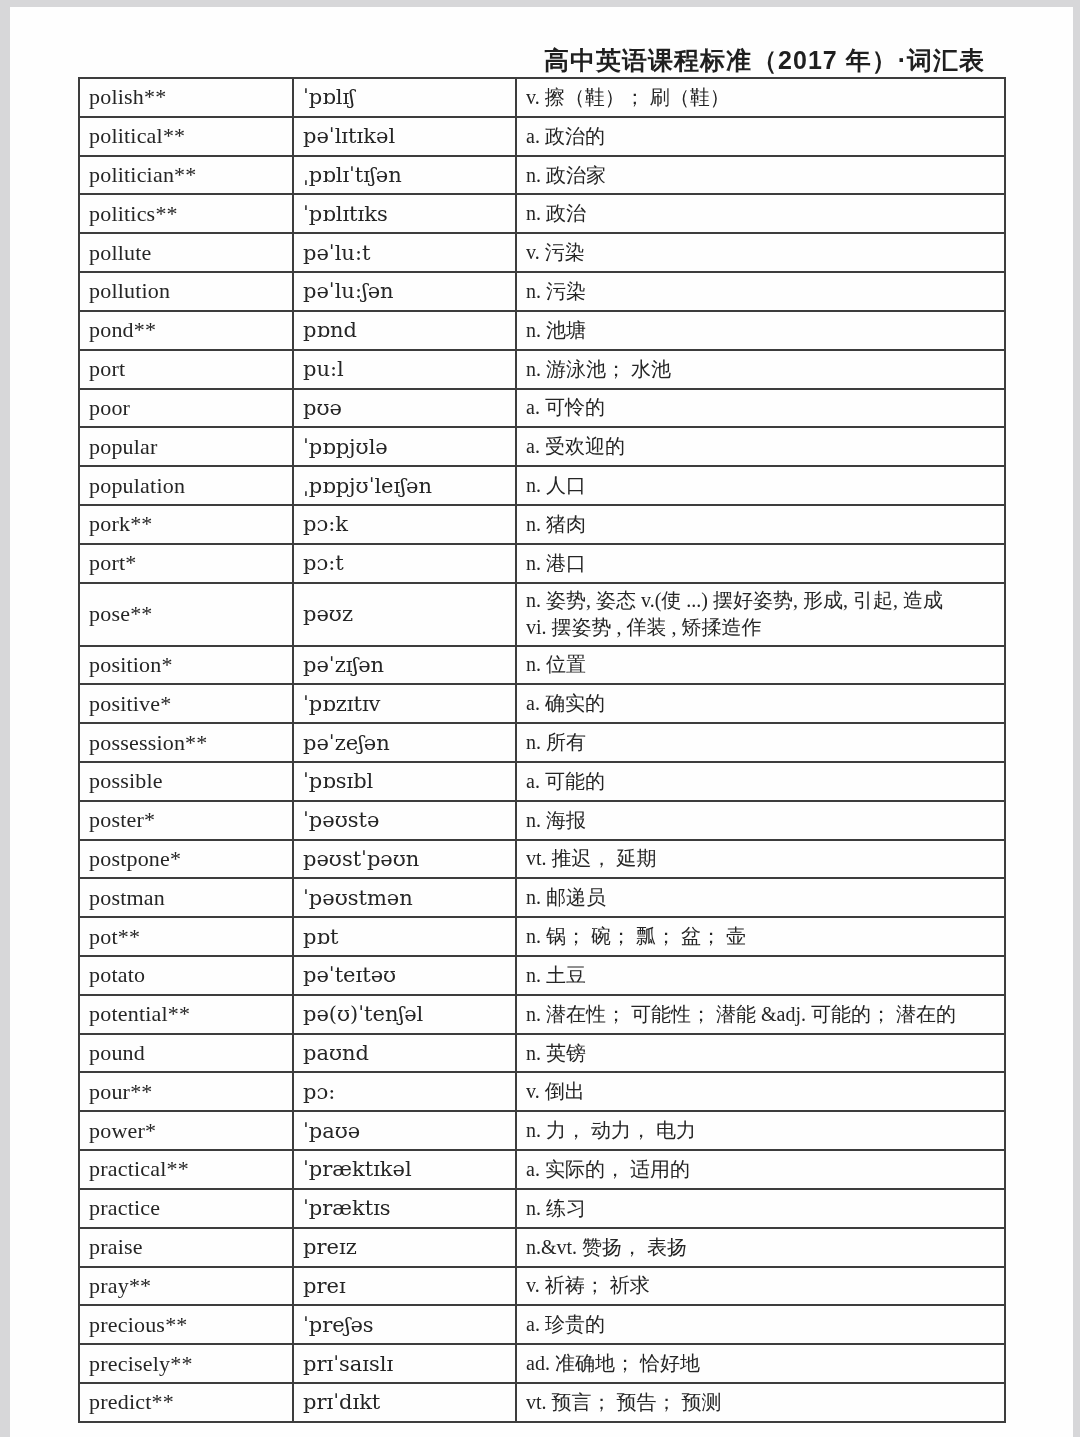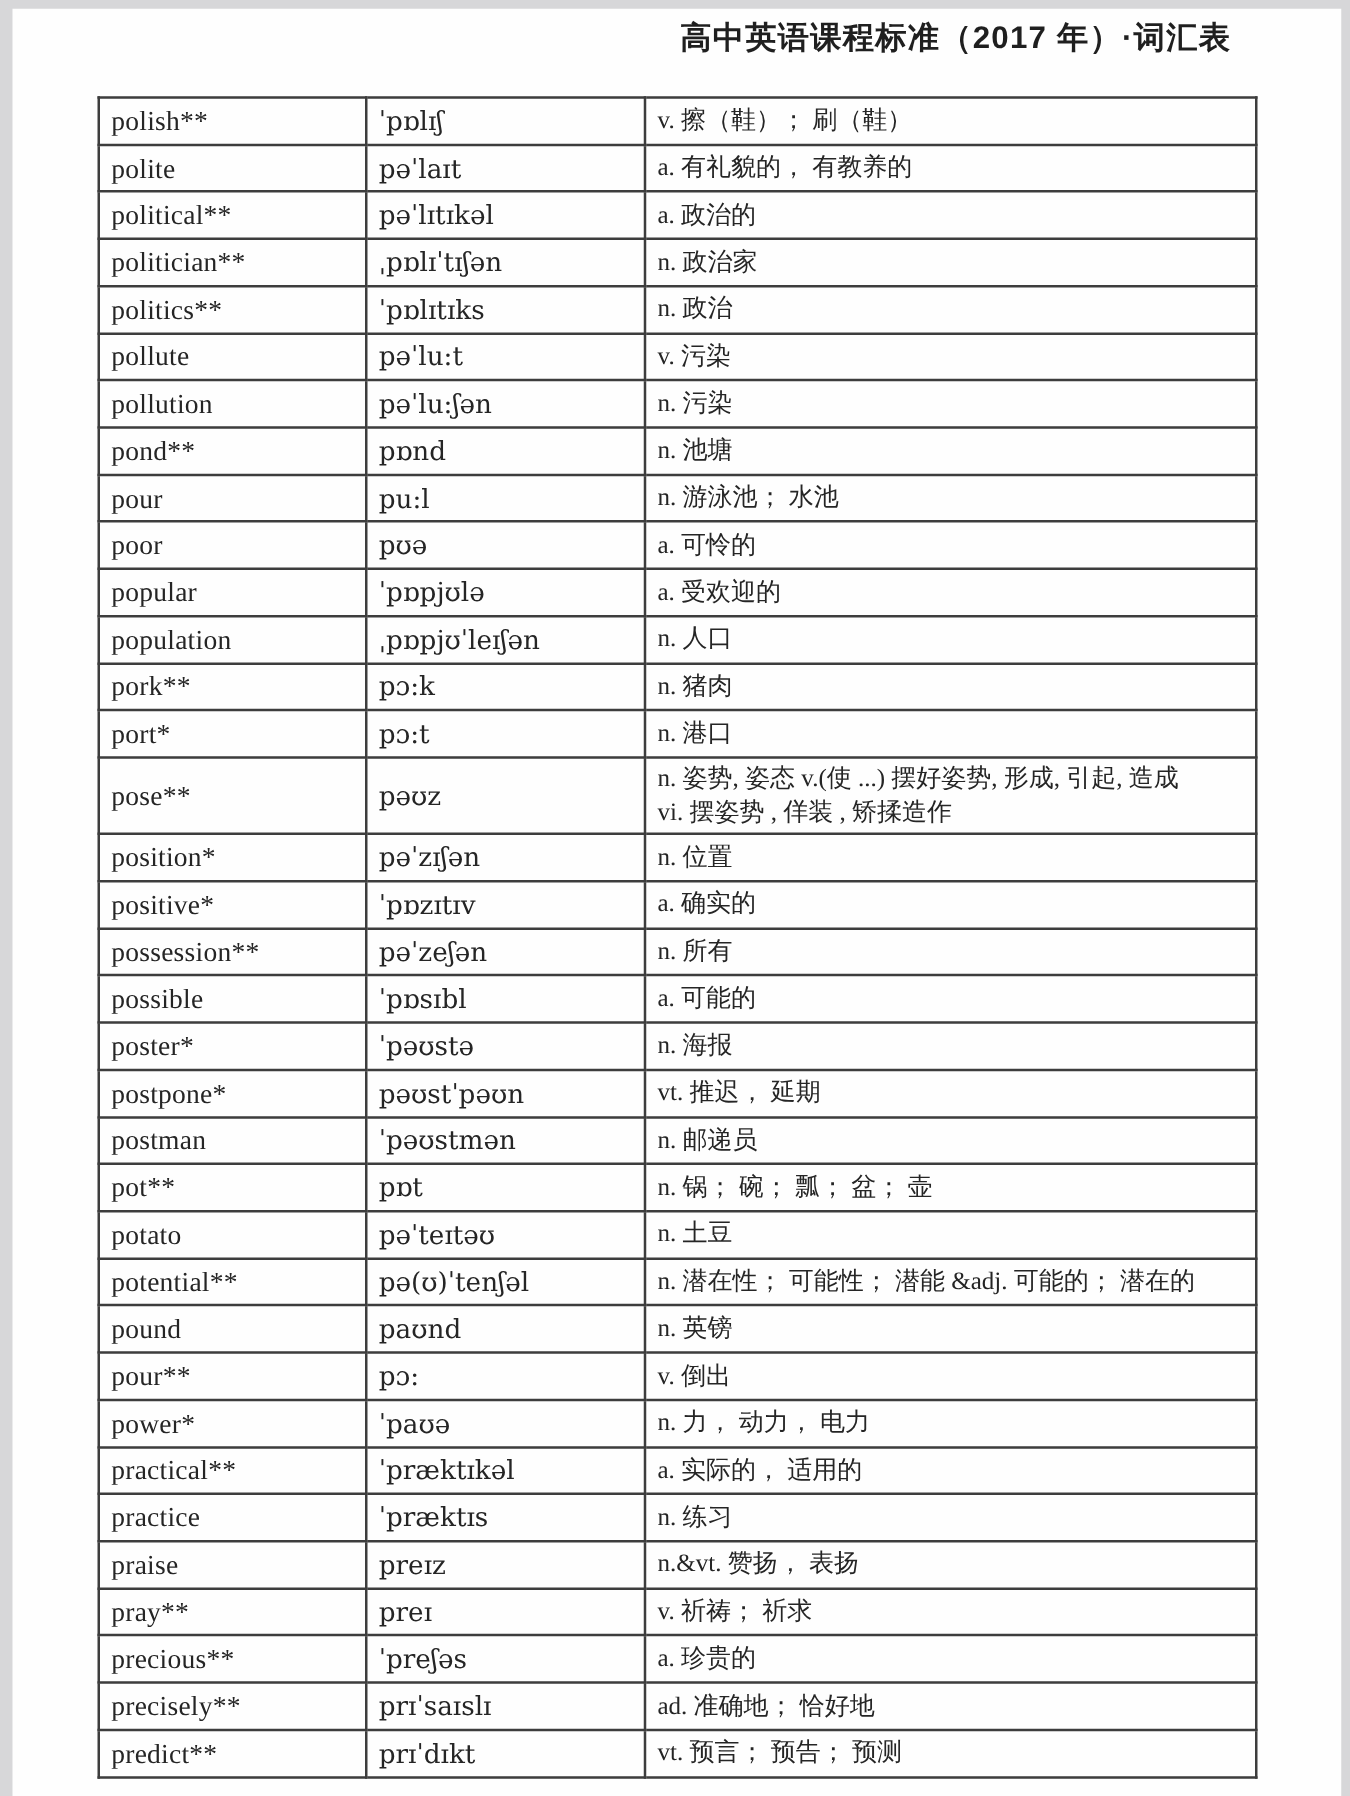--- a/index.html
+++ b/index.html
@@ -16,21 +16,21 @@
     color: #252525;
   }
   
   .edge { position: absolute; background: #d7d7d9; }
   .edge-left  { left: 0; top: 0; width: 10px; height: 1437px; }
   .edge-top   { left: 0; top: 0; width: 1080px; height: 7px; }
   .edge-right { right: 0; top: 0; width: 7px; height: 1437px; }
 
   .page-title {
     position: absolute;
-    top: 13px;
+    top: 44px;
     right: 95px;
     font-family: "Liberation Sans", "DejaVu Sans", sans-serif;
     font-weight: 700;
     font-size: 25px;
     letter-spacing: 1px;
     color: #1f1f1f;
     white-space: nowrap;
   }
 
   table.vocab-table {
@@ -85,25 +85,20 @@
     <col class="col-ipa">
     <col class="col-def">
   </colgroup>
   <tbody id="vocab-body">
   <tr class="vocab-row">
     <td class="cell-word">polish**</td>
     <td class="cell-ipa">ˈpɒlɪʃ</td>
     <td class="cell-def">v. 擦（鞋）； 刷（鞋）</td>
   </tr>
 
-  <tr class="vocab-row">
-    <td class="cell-word">polite</td>
-    <td class="cell-ipa">pəˈlaɪt</td>
-    <td class="cell-def">a. 有礼貌的， 有教养的</td>
-  </tr>
 
   <tr class="vocab-row">
     <td class="cell-word">political**</td>
     <td class="cell-ipa">pəˈlɪtɪkəl</td>
     <td class="cell-def">a. 政治的</td>
   </tr>
 
   <tr class="vocab-row">
     <td class="cell-word">politician**</td>
     <td class="cell-ipa">ˌpɒlɪˈtɪʃən</td>
@@ -128,21 +123,21 @@
     <td class="cell-def">n. 污染</td>
   </tr>
 
   <tr class="vocab-row">
     <td class="cell-word">pond**</td>
     <td class="cell-ipa">pɒnd</td>
     <td class="cell-def">n. 池塘</td>
   </tr>
 
   <tr class="vocab-row">
-    <td class="cell-word">pour</td>
+    <td class="cell-word">port</td>
     <td class="cell-ipa">pu:l</td>
     <td class="cell-def">n. 游泳池； 水池</td>
   </tr>
 
   <tr class="vocab-row">
     <td class="cell-word">poor</td>
     <td class="cell-ipa">pʊə</td>
     <td class="cell-def">a. 可怜的</td>
   </tr>
 

